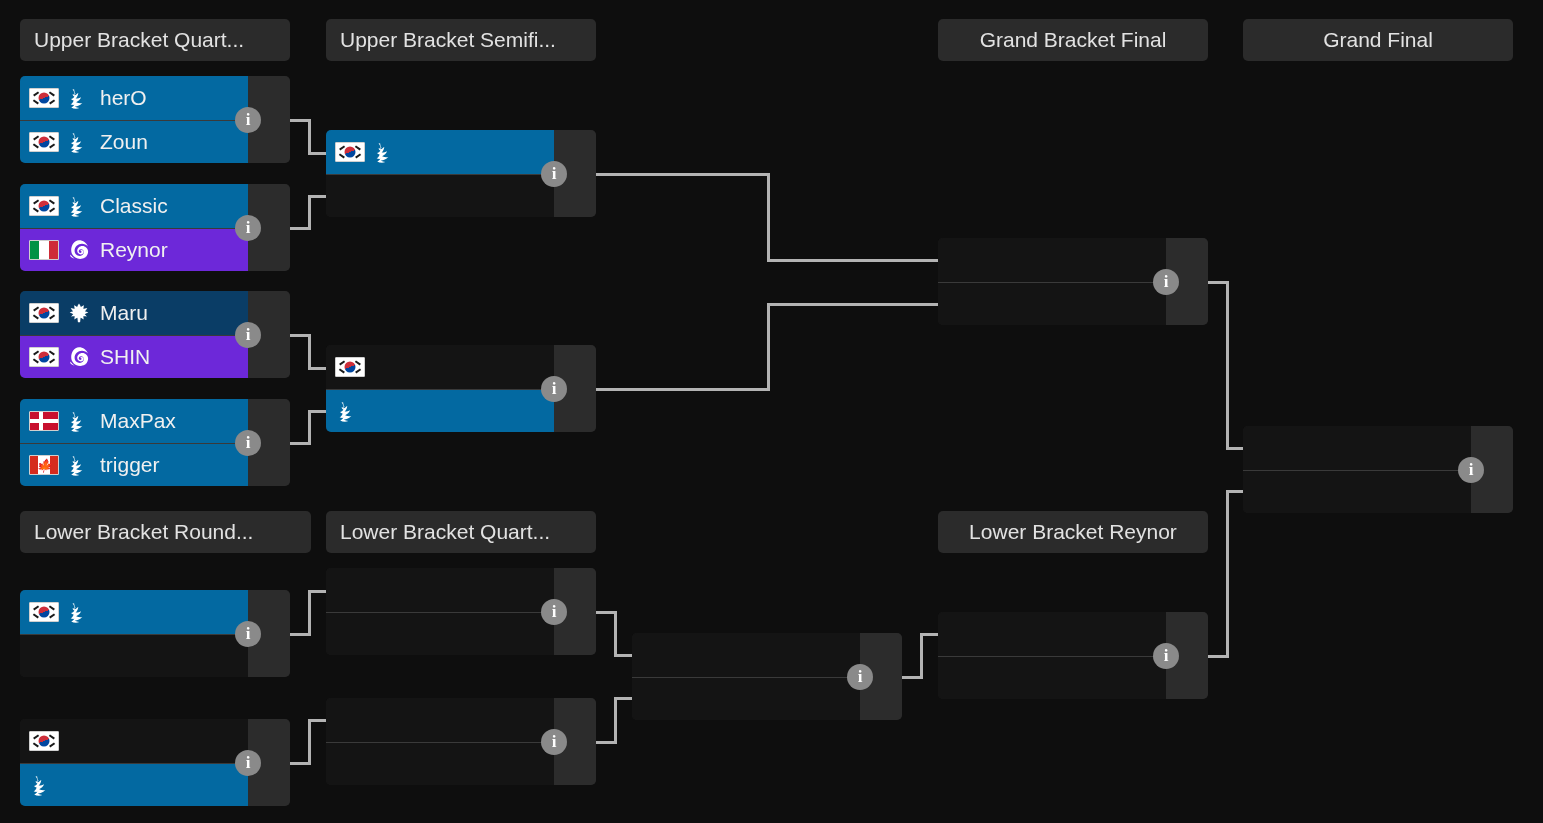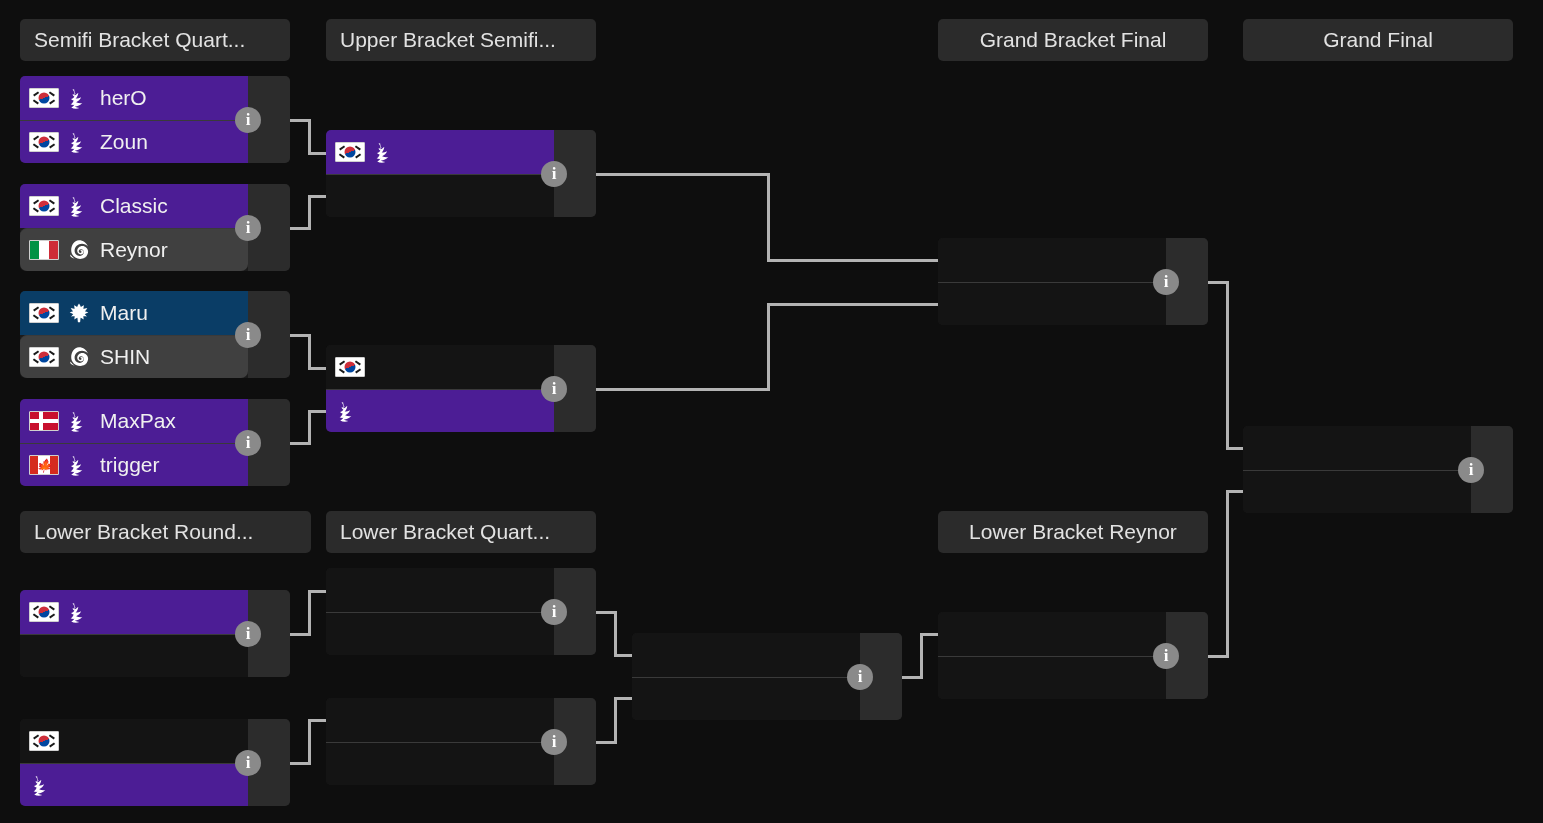--- a/index.html
+++ b/index.html
@@ -29,22 +29,22 @@
   }
   .opps{
     position:relative;flex:1 1 auto;display:flex;flex-direction:column;
     min-width:0;
   }
   .opp{
     flex:1 1 50%;display:flex;align-items:center;
     box-sizing:border-box;padding-left:9px;min-height:0;
     position:relative;background:#141414;
   }
-  .opp.win{background:#4c1d95;}
-  .opp.lose{background:#404040;border-radius:7px;}
+  .opp.win{background:#0369a1;}
+  .opp.lose{background:#6d28d9;}
   .opp.terran{background:#0a3d66;}
   .opp.sep{border-top:1px solid #3a3a3a;}
   .opp-flag{
     width:30px;height:20px;flex:0 0 auto;margin-right:7px;
     border:1px solid #cfcfcf;box-sizing:border-box;
     position:relative;overflow:hidden;background:#fff;
     border-radius:1px;
   }
   .opp-race{
     width:26px;height:26px;flex:0 0 auto;margin-right:8px;
@@ -96,21 +96,21 @@
   .flag-ca i.mid{flex:1 1 auto;background:#fff;position:relative;}
   .flag-ca .leaf{
     position:absolute;left:50%;top:50%;transform:translate(-50%,-50%);
     color:#d52b1e;font-size:13px;line-height:1;
   }
 </style>
 </head>
 <body>
 
 <div class="stage" id="stage">
-    <div class="round-header left" style="left: 20px; top: 19px; width: 270px;">Semifi Bracket Quart...</div>
+    <div class="round-header left" style="left: 20px; top: 19px; width: 270px;">Upper Bracket Quart...</div>
     <div class="round-header left" style="left: 326px; top: 19px; width: 270px;">Upper Bracket Semifi...</div>
     <div class="round-header center" style="left: 938px; top: 19px; width: 270px;">Grand Bracket Final</div>
     <div class="round-header center" style="left: 1243px; top: 19px; width: 270px;">Grand Final</div>
     <div class="round-header left" style="left: 20px; top: 511px; width: 291px;">Lower Bracket Round...</div>
     <div class="round-header left" style="left: 326px; top: 511px; width: 270px;">Lower Bracket Quart...</div>
     <div class="round-header center" style="left: 938px; top: 511px; width: 270px;">Lower Bracket Reynor</div>
     <div class="match" style="left: 20px; top: 76px; width: 270px; height: 87px;">
       <div class="match-body">
         <div class="opps">
           <div class="opp win">

